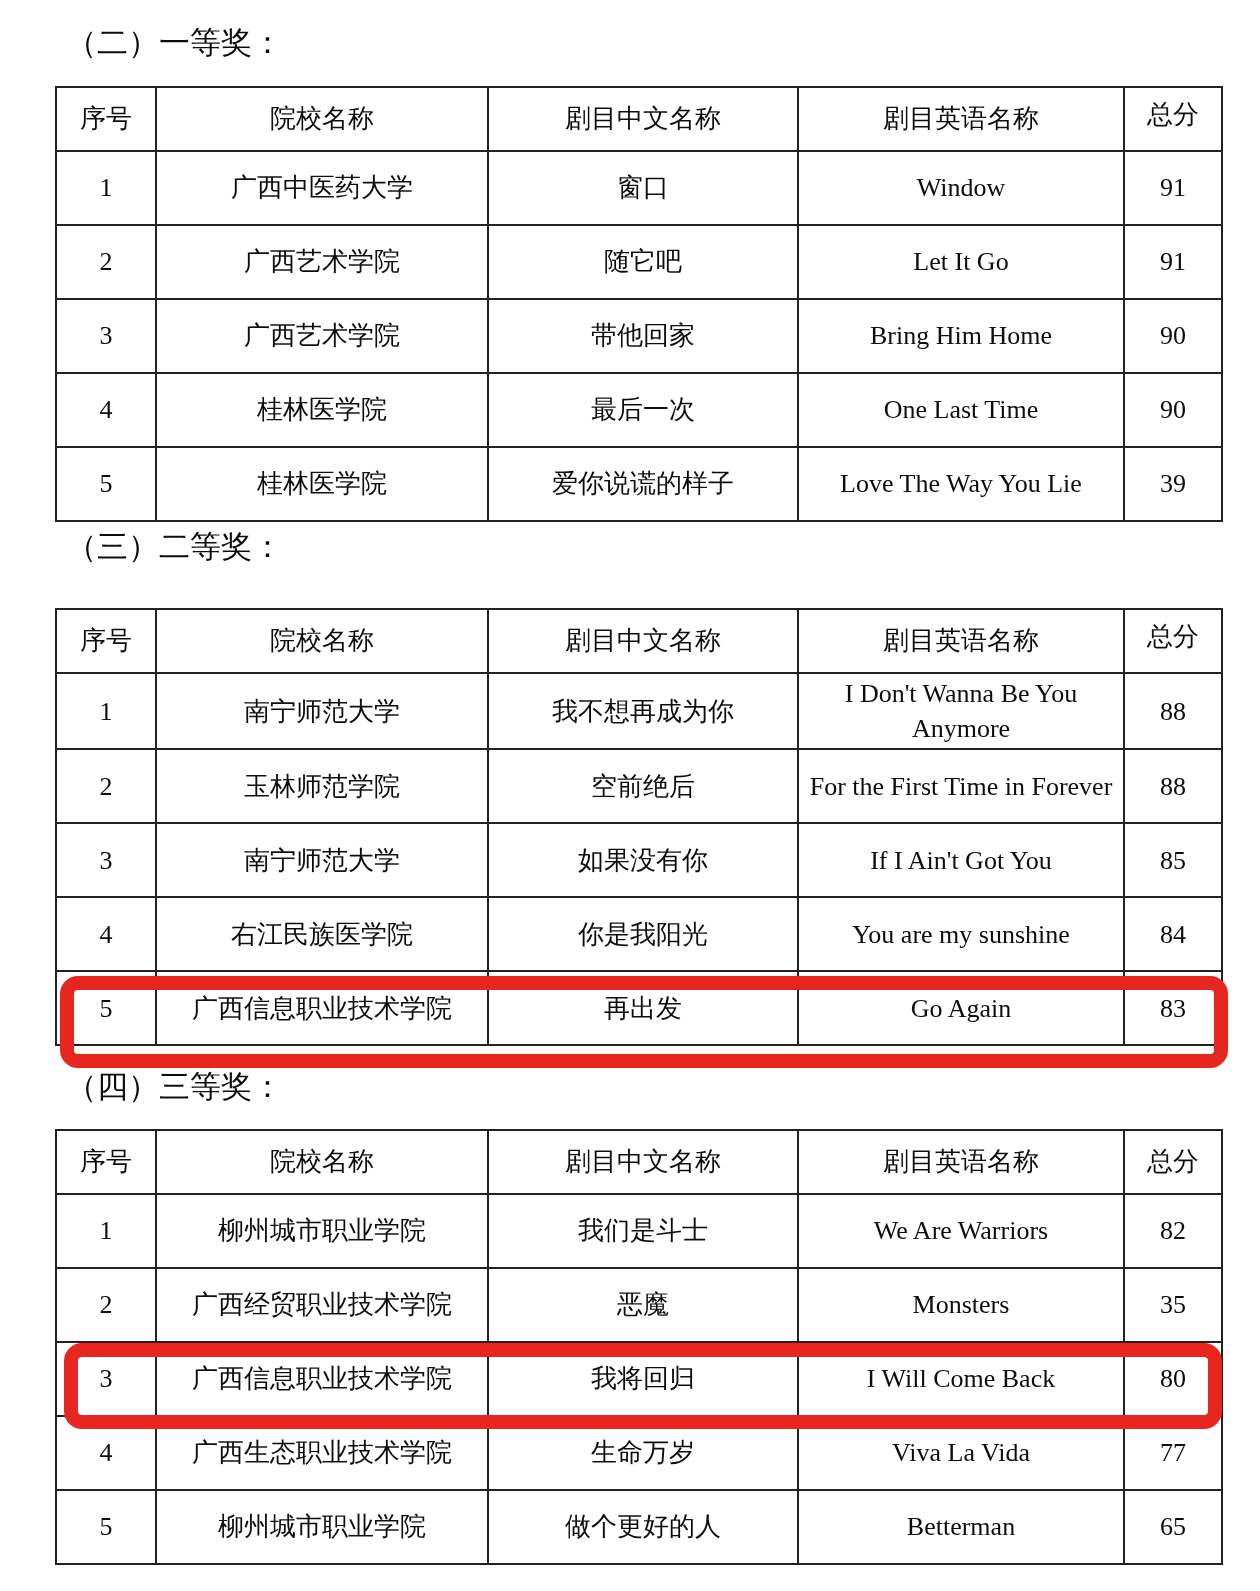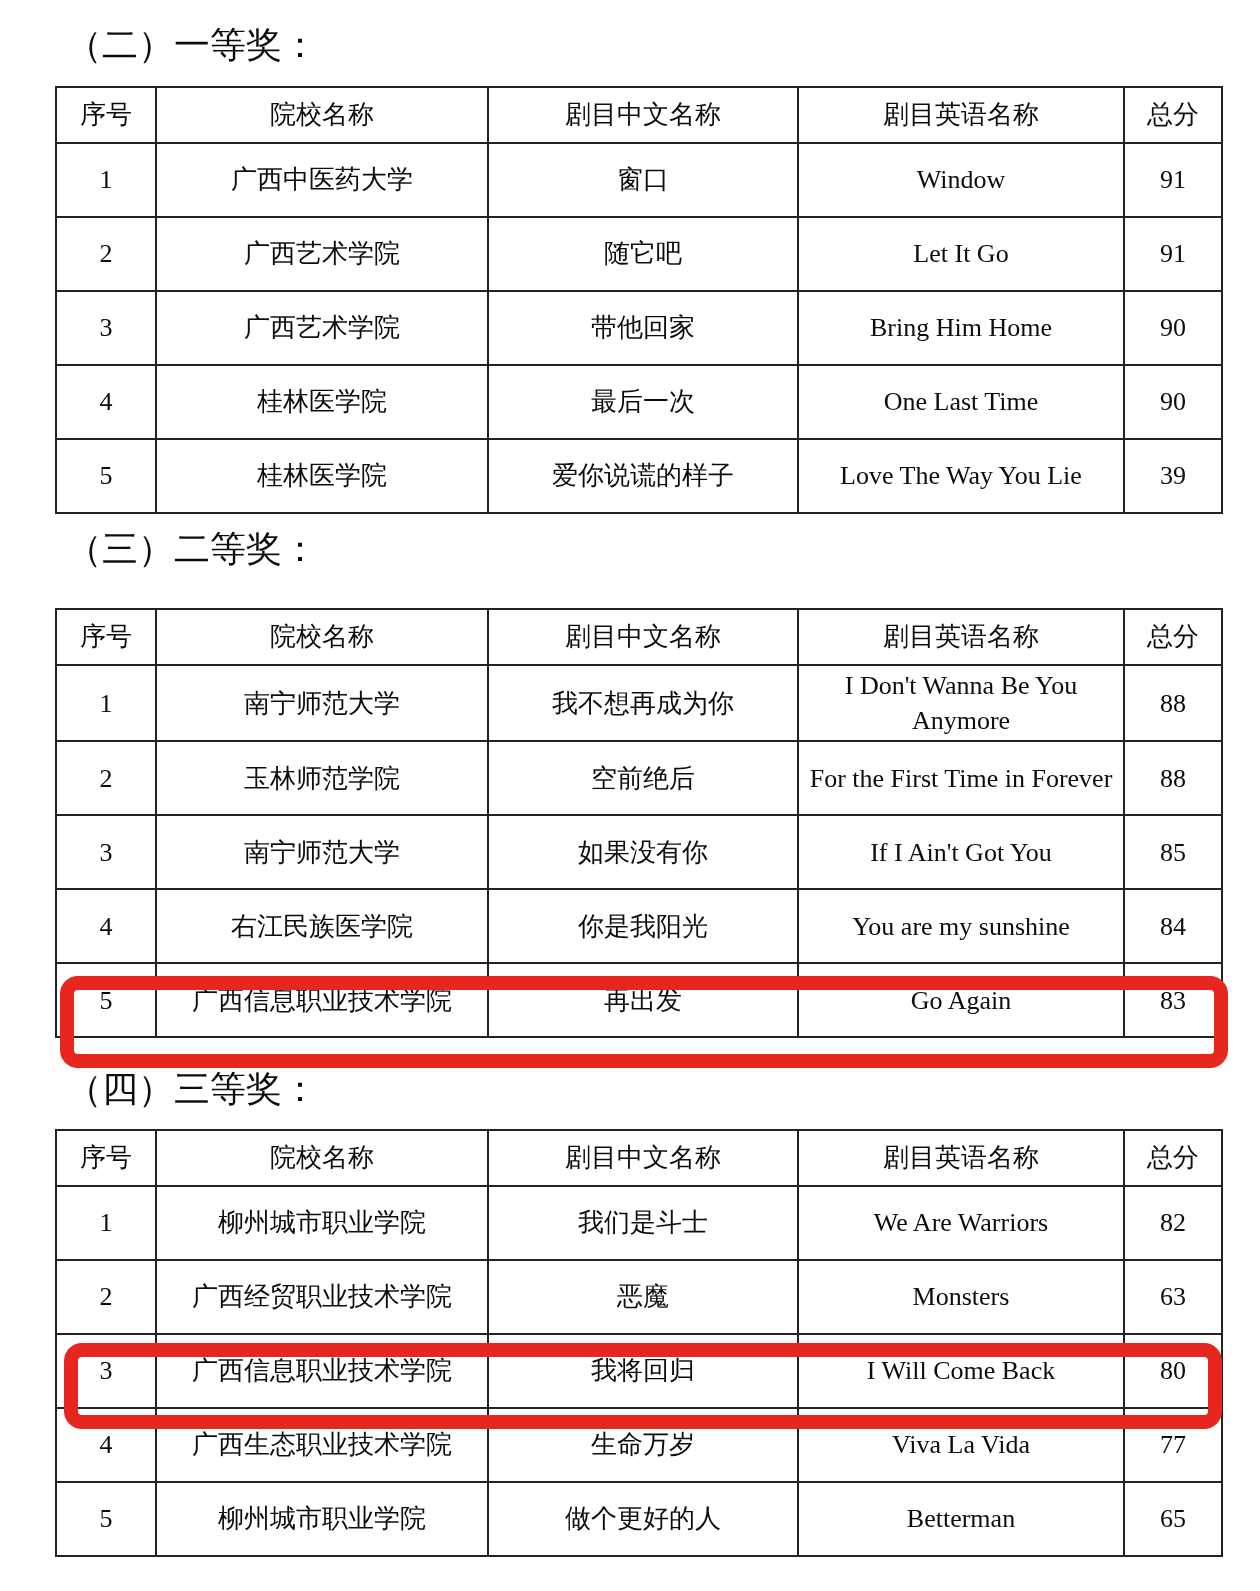--- a/index.html
+++ b/index.html
@@ -11,21 +11,21 @@
     font-family: "Liberation Serif", "DejaVu Serif", serif;
     color: #0d0d0d;
     overflow: hidden;
   }
   .page { position: absolute; inset: 0; }
 
   .heading {
     position: absolute;
     left: 66px;
     margin: 0;
-    font-size: 36px;
+    font-size: 31px;
     font-weight: normal;
     line-height: 1.2;
     color: #0d0d0d;
     white-space: nowrap;
   }
   #heading-0 { top: 24px; }
   #heading-1 { top: 528px; }
   #heading-2 { top: 1068px; }
 
   .award-table {
@@ -50,21 +50,21 @@
   .award-table th, .award-table td {
     border: 2px solid #222222;
     font-weight: normal;
     text-align: center;
     vertical-align: middle;
     padding: 2px 8px;
     line-height: 1.35;
     color: #0d0d0d;
     box-sizing: border-box;
   }
-  .award-table thead tr { height: 56px; }
+  .award-table thead tr { height: 64px; }
   .award-table tbody tr { height: 74px; }
 
   
   #table-0 thead th:last-child,
   #table-1 thead th:last-child {
     vertical-align: top;
     padding-top: 9px;
   }
 
   .hl-box {
@@ -224,21 +224,21 @@
           <td>柳州城市职业学院</td>
           <td>我们是斗士</td>
           <td>We Are Warriors</td>
           <td>82</td>
         </tr>
         <tr>
           <td>2</td>
           <td>广西经贸职业技术学院</td>
           <td>恶魔</td>
           <td>Monsters</td>
-          <td>63</td>
+          <td>35</td>
         </tr>
         <tr>
           <td>3</td>
           <td>广西信息职业技术学院</td>
           <td>我将回归</td>
           <td>I Will Come Back</td>
           <td>80</td>
         </tr>
         <tr>
           <td>4</td>

